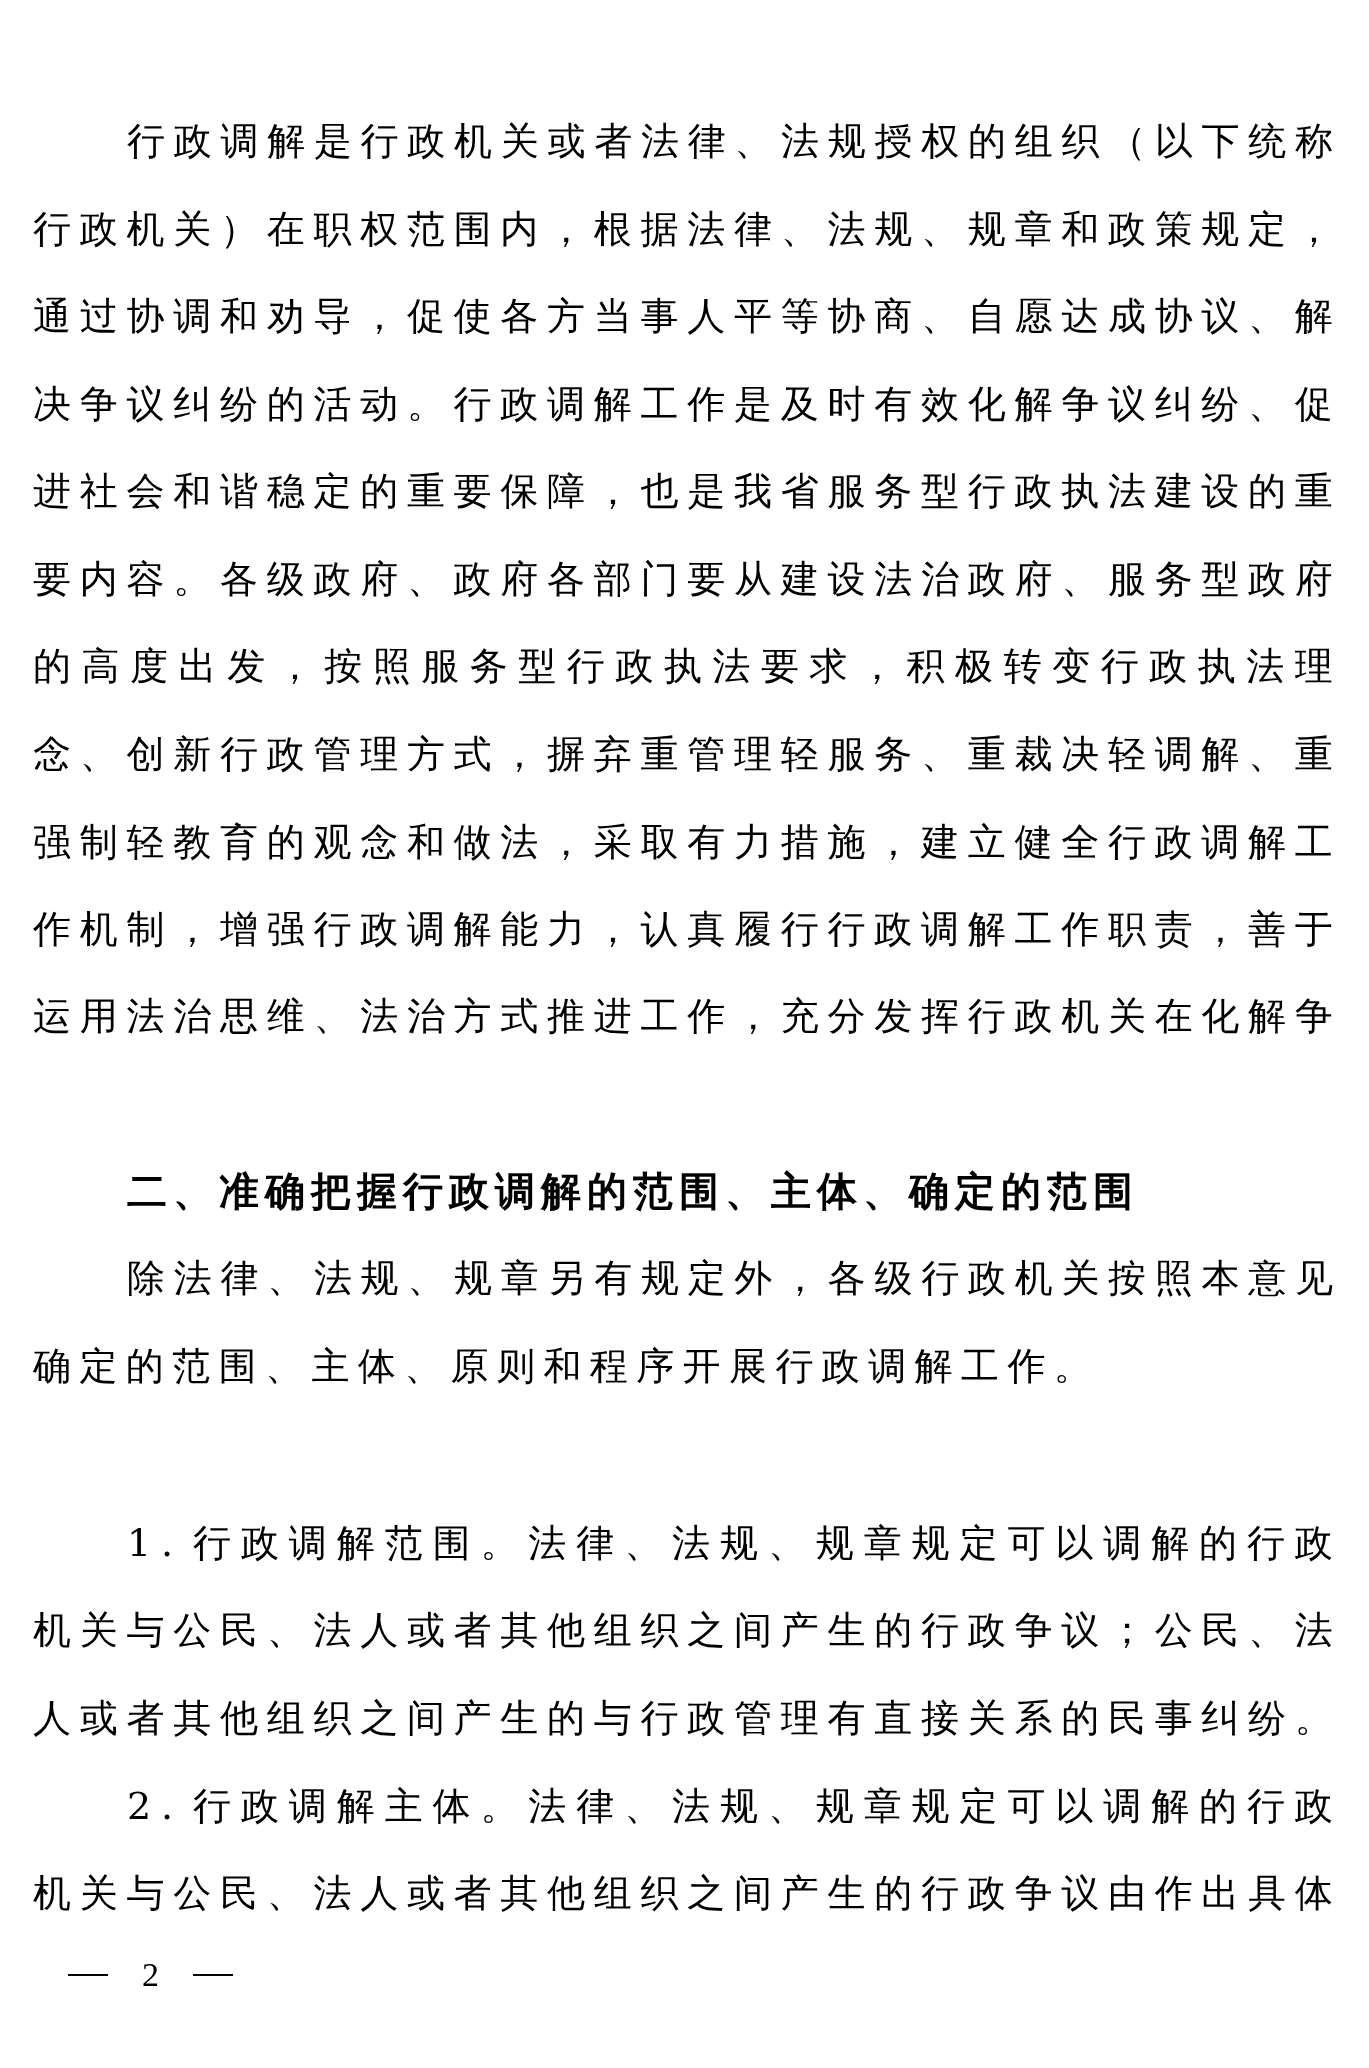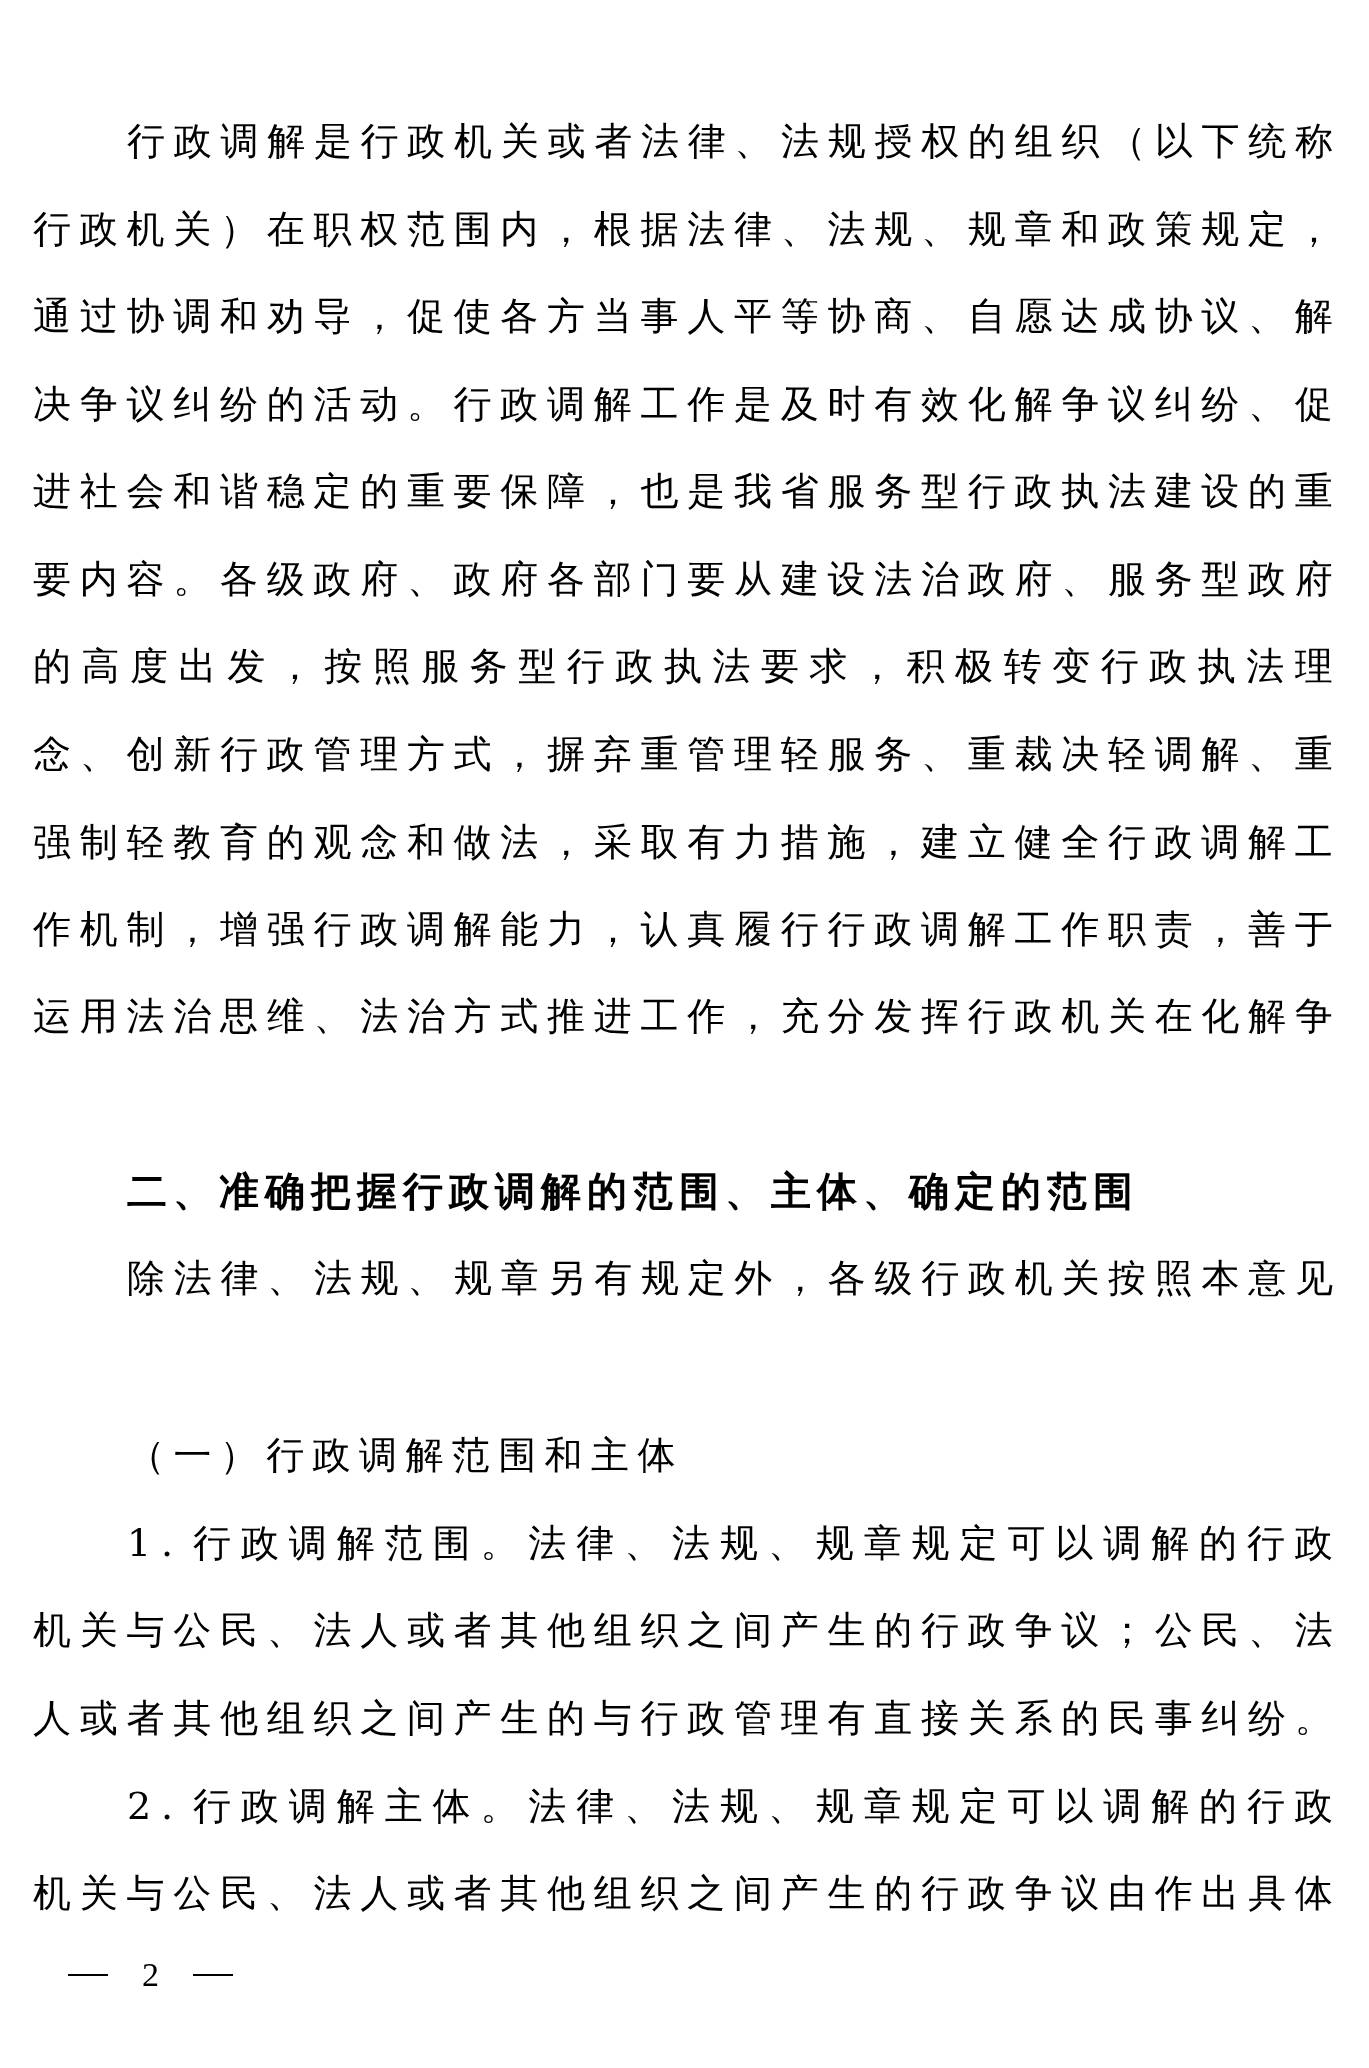--- a/index.html
+++ b/index.html
@@ -443,22 +443,22 @@
       <span style="display: inline-block;">行</span>
       <span style="display: inline-block;">政</span>
       <span style="display: inline-block;">机</span>
       <span style="display: inline-block;">关</span>
       <span style="display: inline-block;">按</span>
       <span style="display: inline-block;">照</span>
       <span style="display: inline-block;">本</span>
       <span style="display: inline-block;">意</span>
       <span style="display: inline-block;">见</span>
     </div>
-
-  <div class="heading-sub" style="top:1430px;">（一）行政调解范围和主体</div>
+  <div class="line body-last" style="top:1341px;">确定的范围、主体、原则和程序开展行政调解工作。</div>
+
 
   <div class="line full indent" style="top: 1518px; display: flex; justify-content: space-between;">
       <span style="display: inline-block;">1</span>
       <span style="display: inline-block;">.</span>
       <span style="display: inline-block;"> </span>
       <span style="display: inline-block;">行</span>
       <span style="display: inline-block;">政</span>
       <span style="display: inline-block;">调</span>
       <span style="display: inline-block;">解</span>
       <span style="display: inline-block;">范</span>

